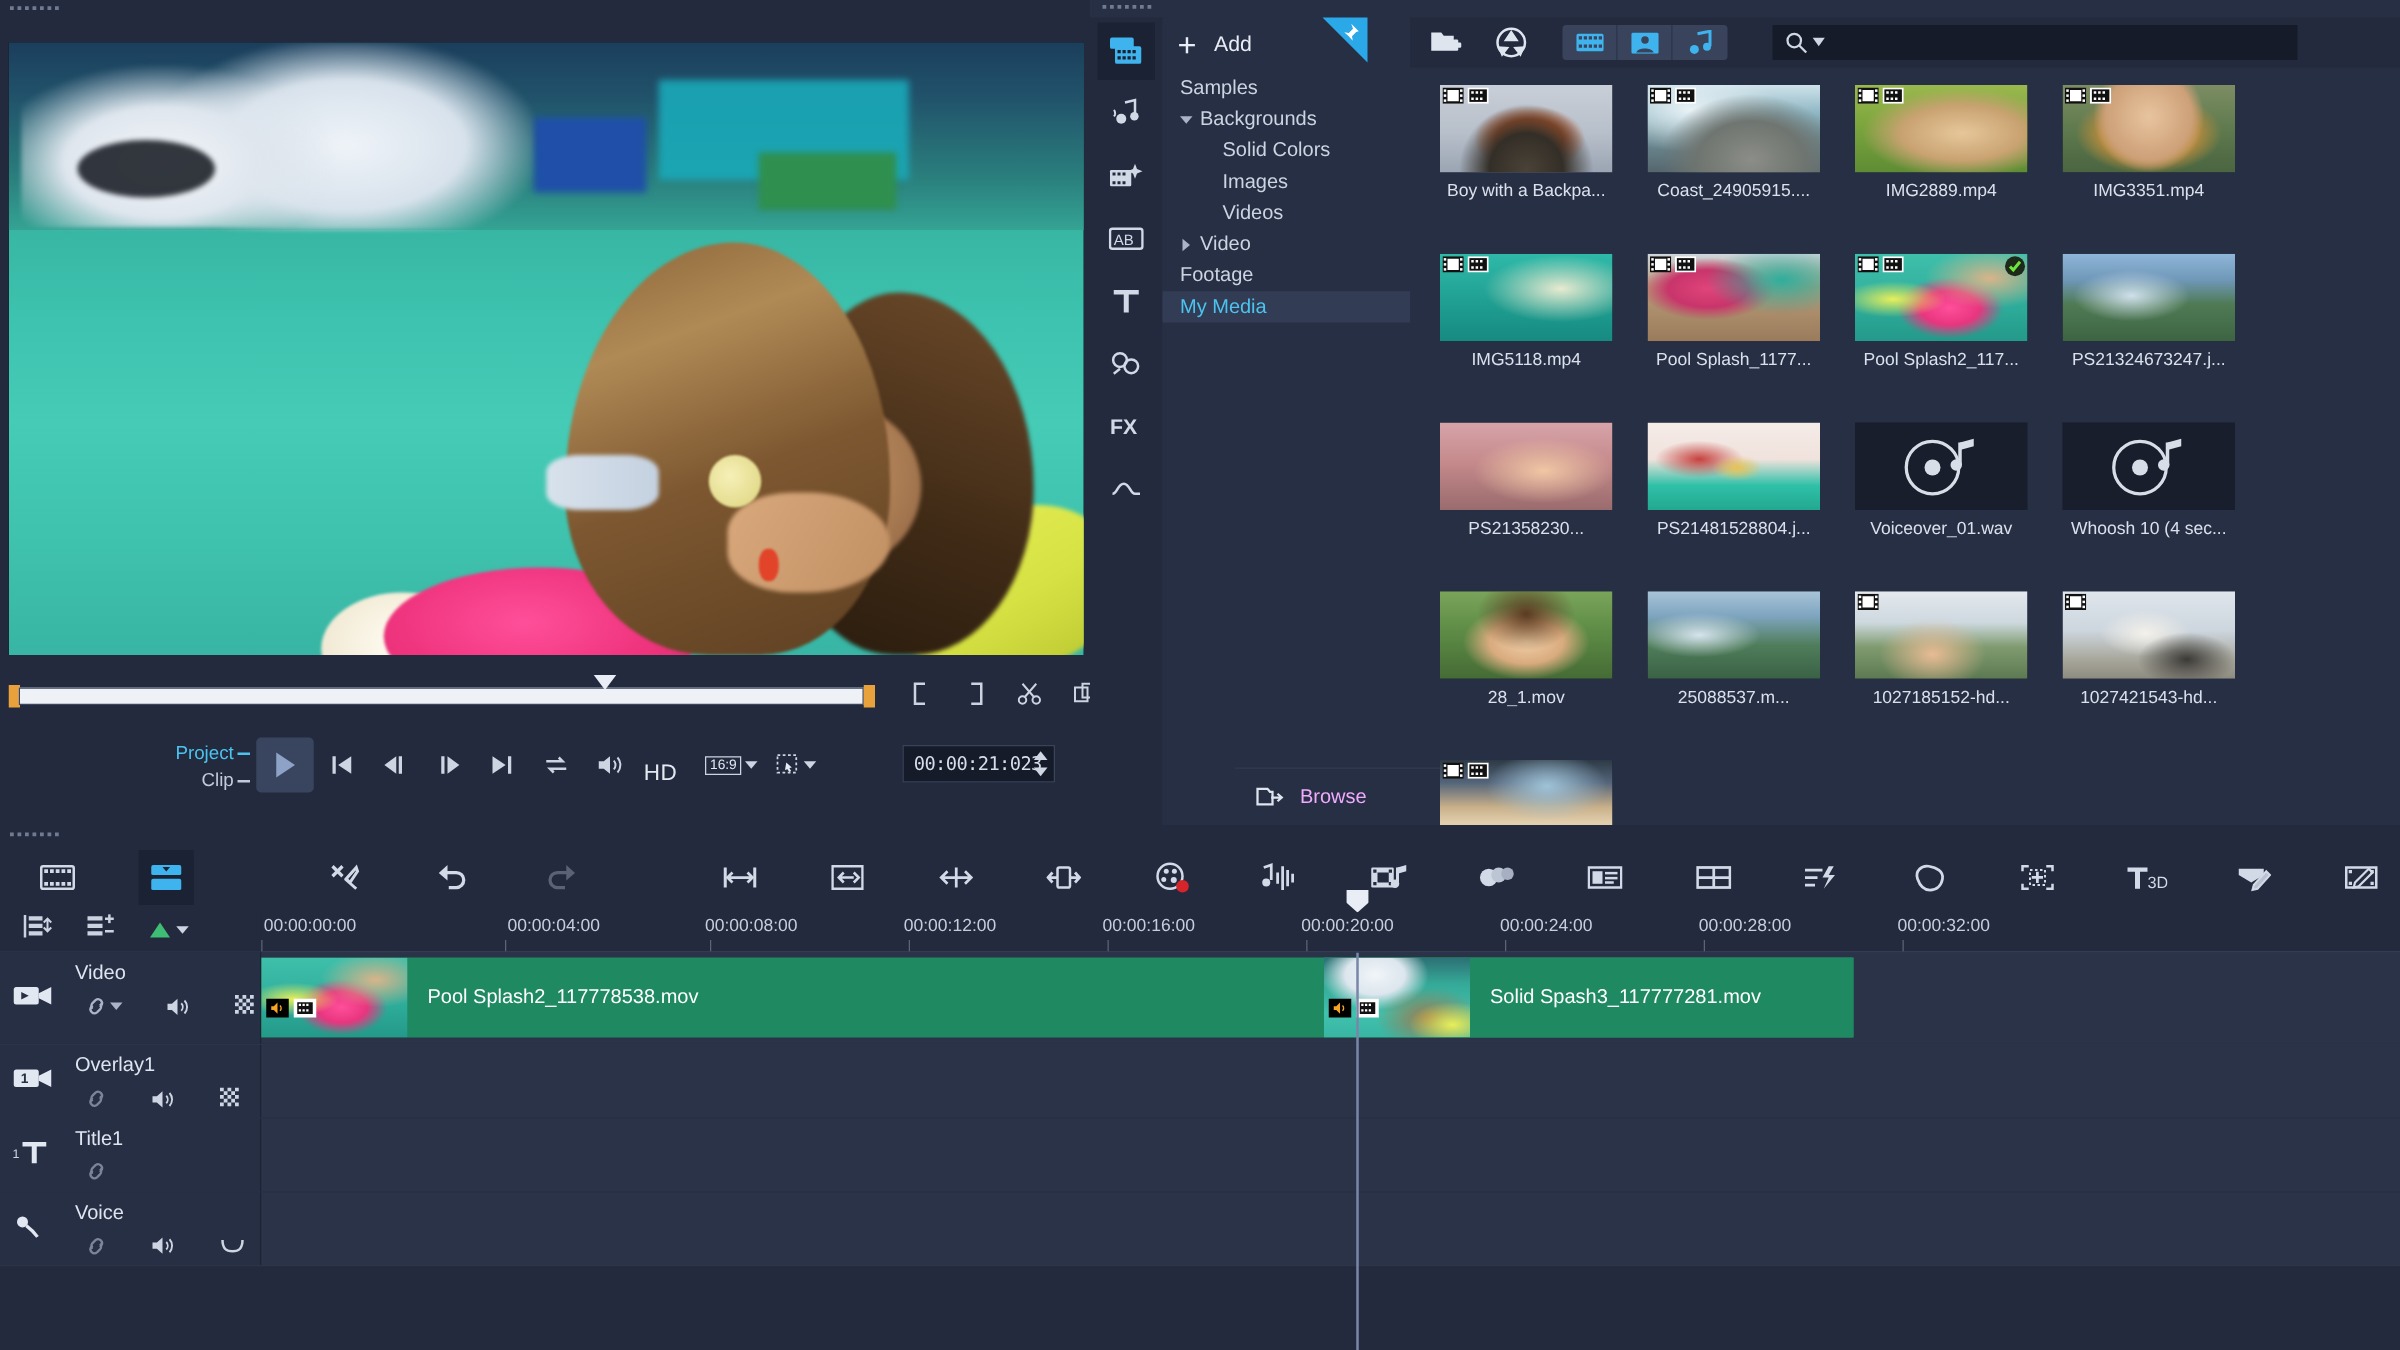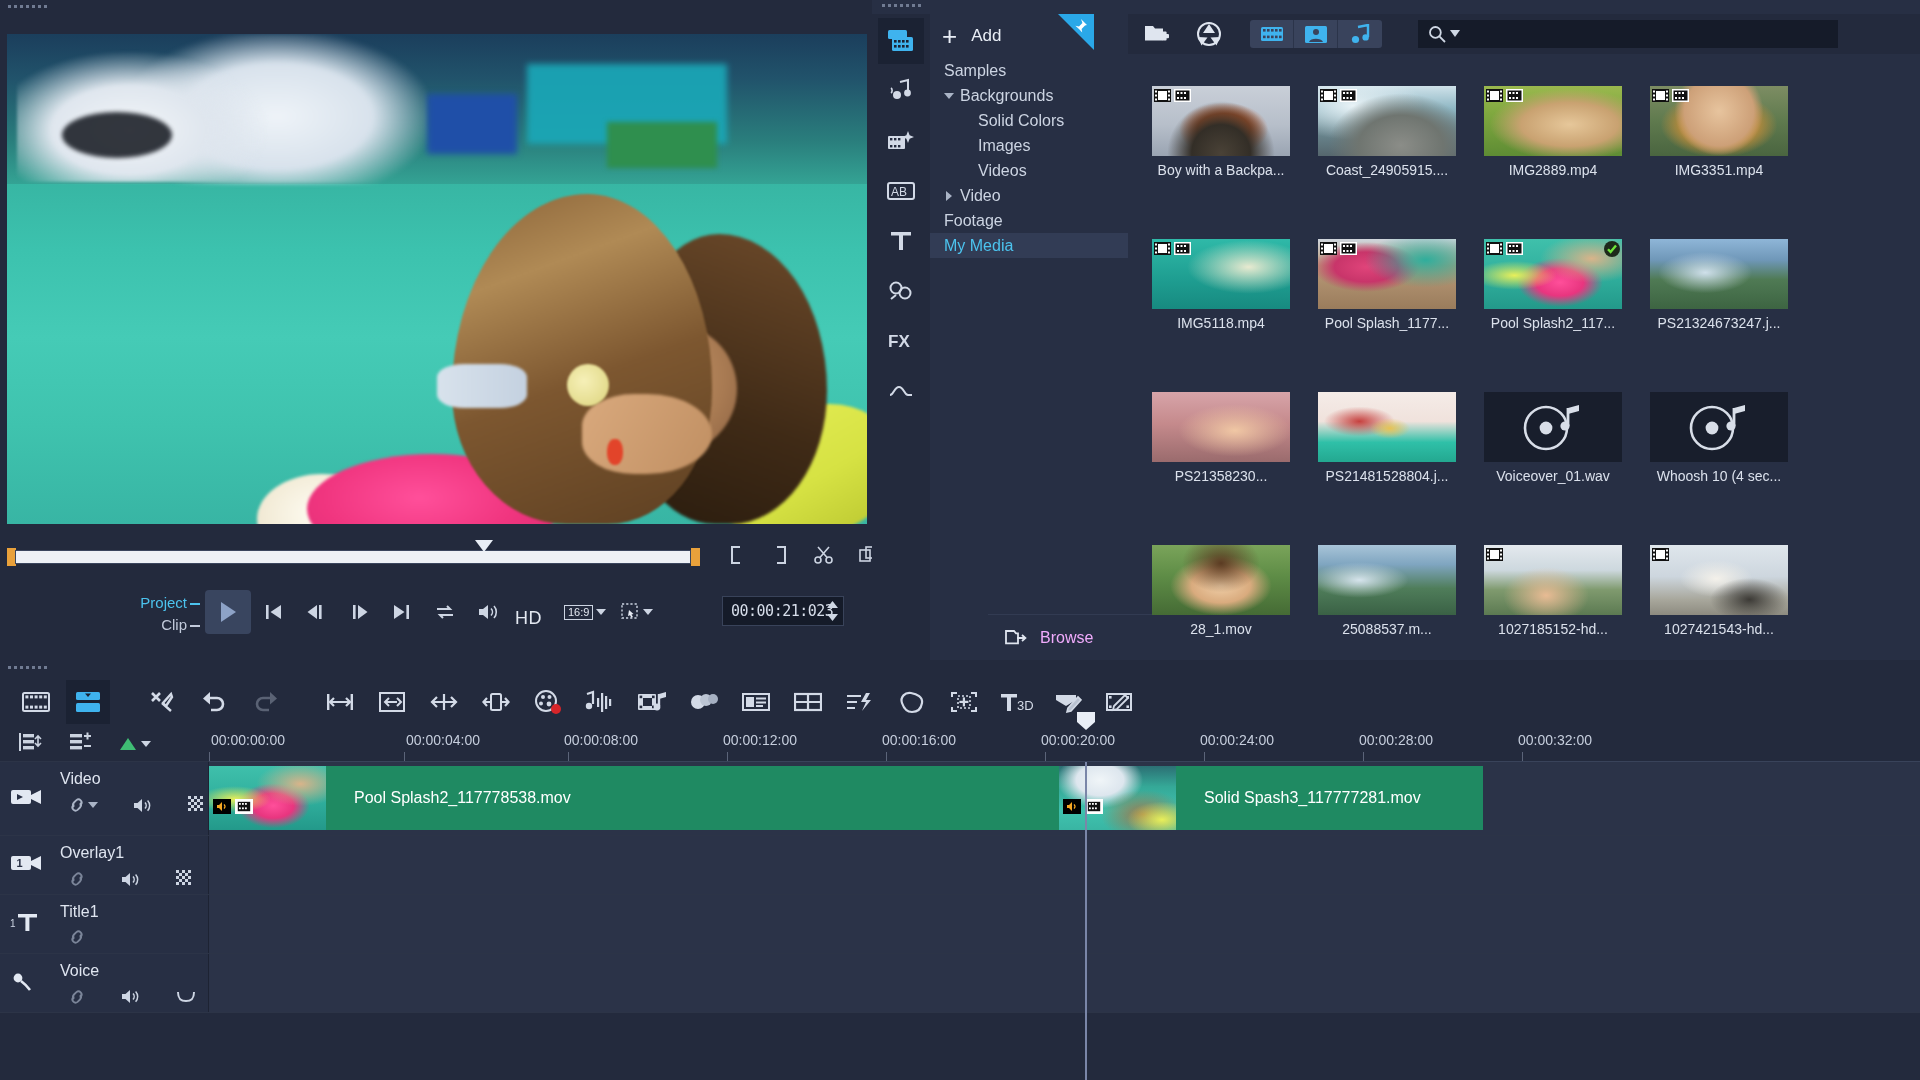--- a/index.html
+++ b/index.html
@@ -234,21 +234,21 @@
   }
   .search-input { background: transparent; border: none; outline: none; color: #cfd7e4; font-size: 13px; width: 330px; font-family: "Liberation Sans", sans-serif; }
 
   
   .media-grid {
     position: absolute; left: 256px; top: 54px; width: 792px; height: 606px;
     padding: 14px 0 0 10px;
     display: flex; flex-wrap: wrap; align-content: flex-start;
     gap: 0px; overflow: hidden;
   }
-  .media-cell { width: 166px; height: 135px; position: relative; margin-top: 18px; }
+  .media-cell { width: 166px; height: 135px; position: relative; }
   .thumb {
     position: absolute; left: 14px; top: 0; width: 138px; height: 70px;
     overflow: hidden; background: #1b2233;
   }
   .thumb .fill { position: absolute; inset: 0; }
   .mlabel {
     position: absolute; left: 0; top: 76px; width: 166px; text-align: center;
     font-size: 14px; color: #dbe1ec; white-space: nowrap; overflow: hidden;
   }
   .badge-film, .badge-strip {
@@ -267,21 +267,21 @@
   }
 
   
   .timeline {
     position: absolute; left: 0; top: 660px; width: 1920px; height: 420px;
     background: #232a3d;
   }
   .tl-grip { position: absolute; left: 8px; top: 6px; }
   .tl-toolbar {
     position: absolute; left: 0; top: 18px; width: 1920px; height: 48px;
-    display: flex; align-items: center; padding-left: 14px; gap: 0;
+    display: flex; align-items: center; padding-left: 24px; gap: 0; justify-content: space-between;
   }
   .tlb {
     width: 44px; height: 44px; display: flex; align-items: center; justify-content: center;
     color: #d3dae7; margin-right: 8px;
   }
   .tlb.active { background: #1b2233; }
   .tlb.active svg { fill: #3fb3ee; }
   .tlb.dim svg { fill: #5a6274; }
   .tlb-sep { width: 22px; }
 
@@ -313,21 +313,21 @@
   .th-ctrls { position: absolute; left: 68px; top: 34px; display: flex; align-items: center; gap: 34px; }
   .thc { color: #aab4c6; display: flex; align-items: center; gap: 2px; }
   .thc.dim { color: #7b8599; }
   .track-body { position: absolute; left: 209px; top: 0; right: 0; height: 100%; background: #2b3348; }
 
   .clip {
     position: absolute; top: 4px; height: 64px; background: #1f8a62;
     display: flex; align-items: center; overflow: hidden;
   }
   .clip-thumb { width: 117px; height: 100%; position: relative; overflow: hidden; flex: 0 0 auto; }
-  .clip-name { font-size: 16px; color: #fff; padding-left: 16px; white-space: nowrap; margin-left: 12px; }
+  .clip-name { font-size: 16px; color: #fff; padding-left: 16px; white-space: nowrap; }
   .clip-badges { position: absolute; left: 4px; bottom: 16px; display: flex; gap: 4px; }
   .cb { width: 18px; height: 15px; display:flex;align-items:center;justify-content:center; }
   .cb.spk { background: #000; }
   .cb.strip { background: #fff; }
 
   .playhead {
     position: absolute; left: 1085px; top: 0px; width: 2px; height: 318px; background: #7a86a8;
   }
   .playhead-marker {
     position: absolute; left: 1077px; top: -14px; width: 18px; height: 18px;

